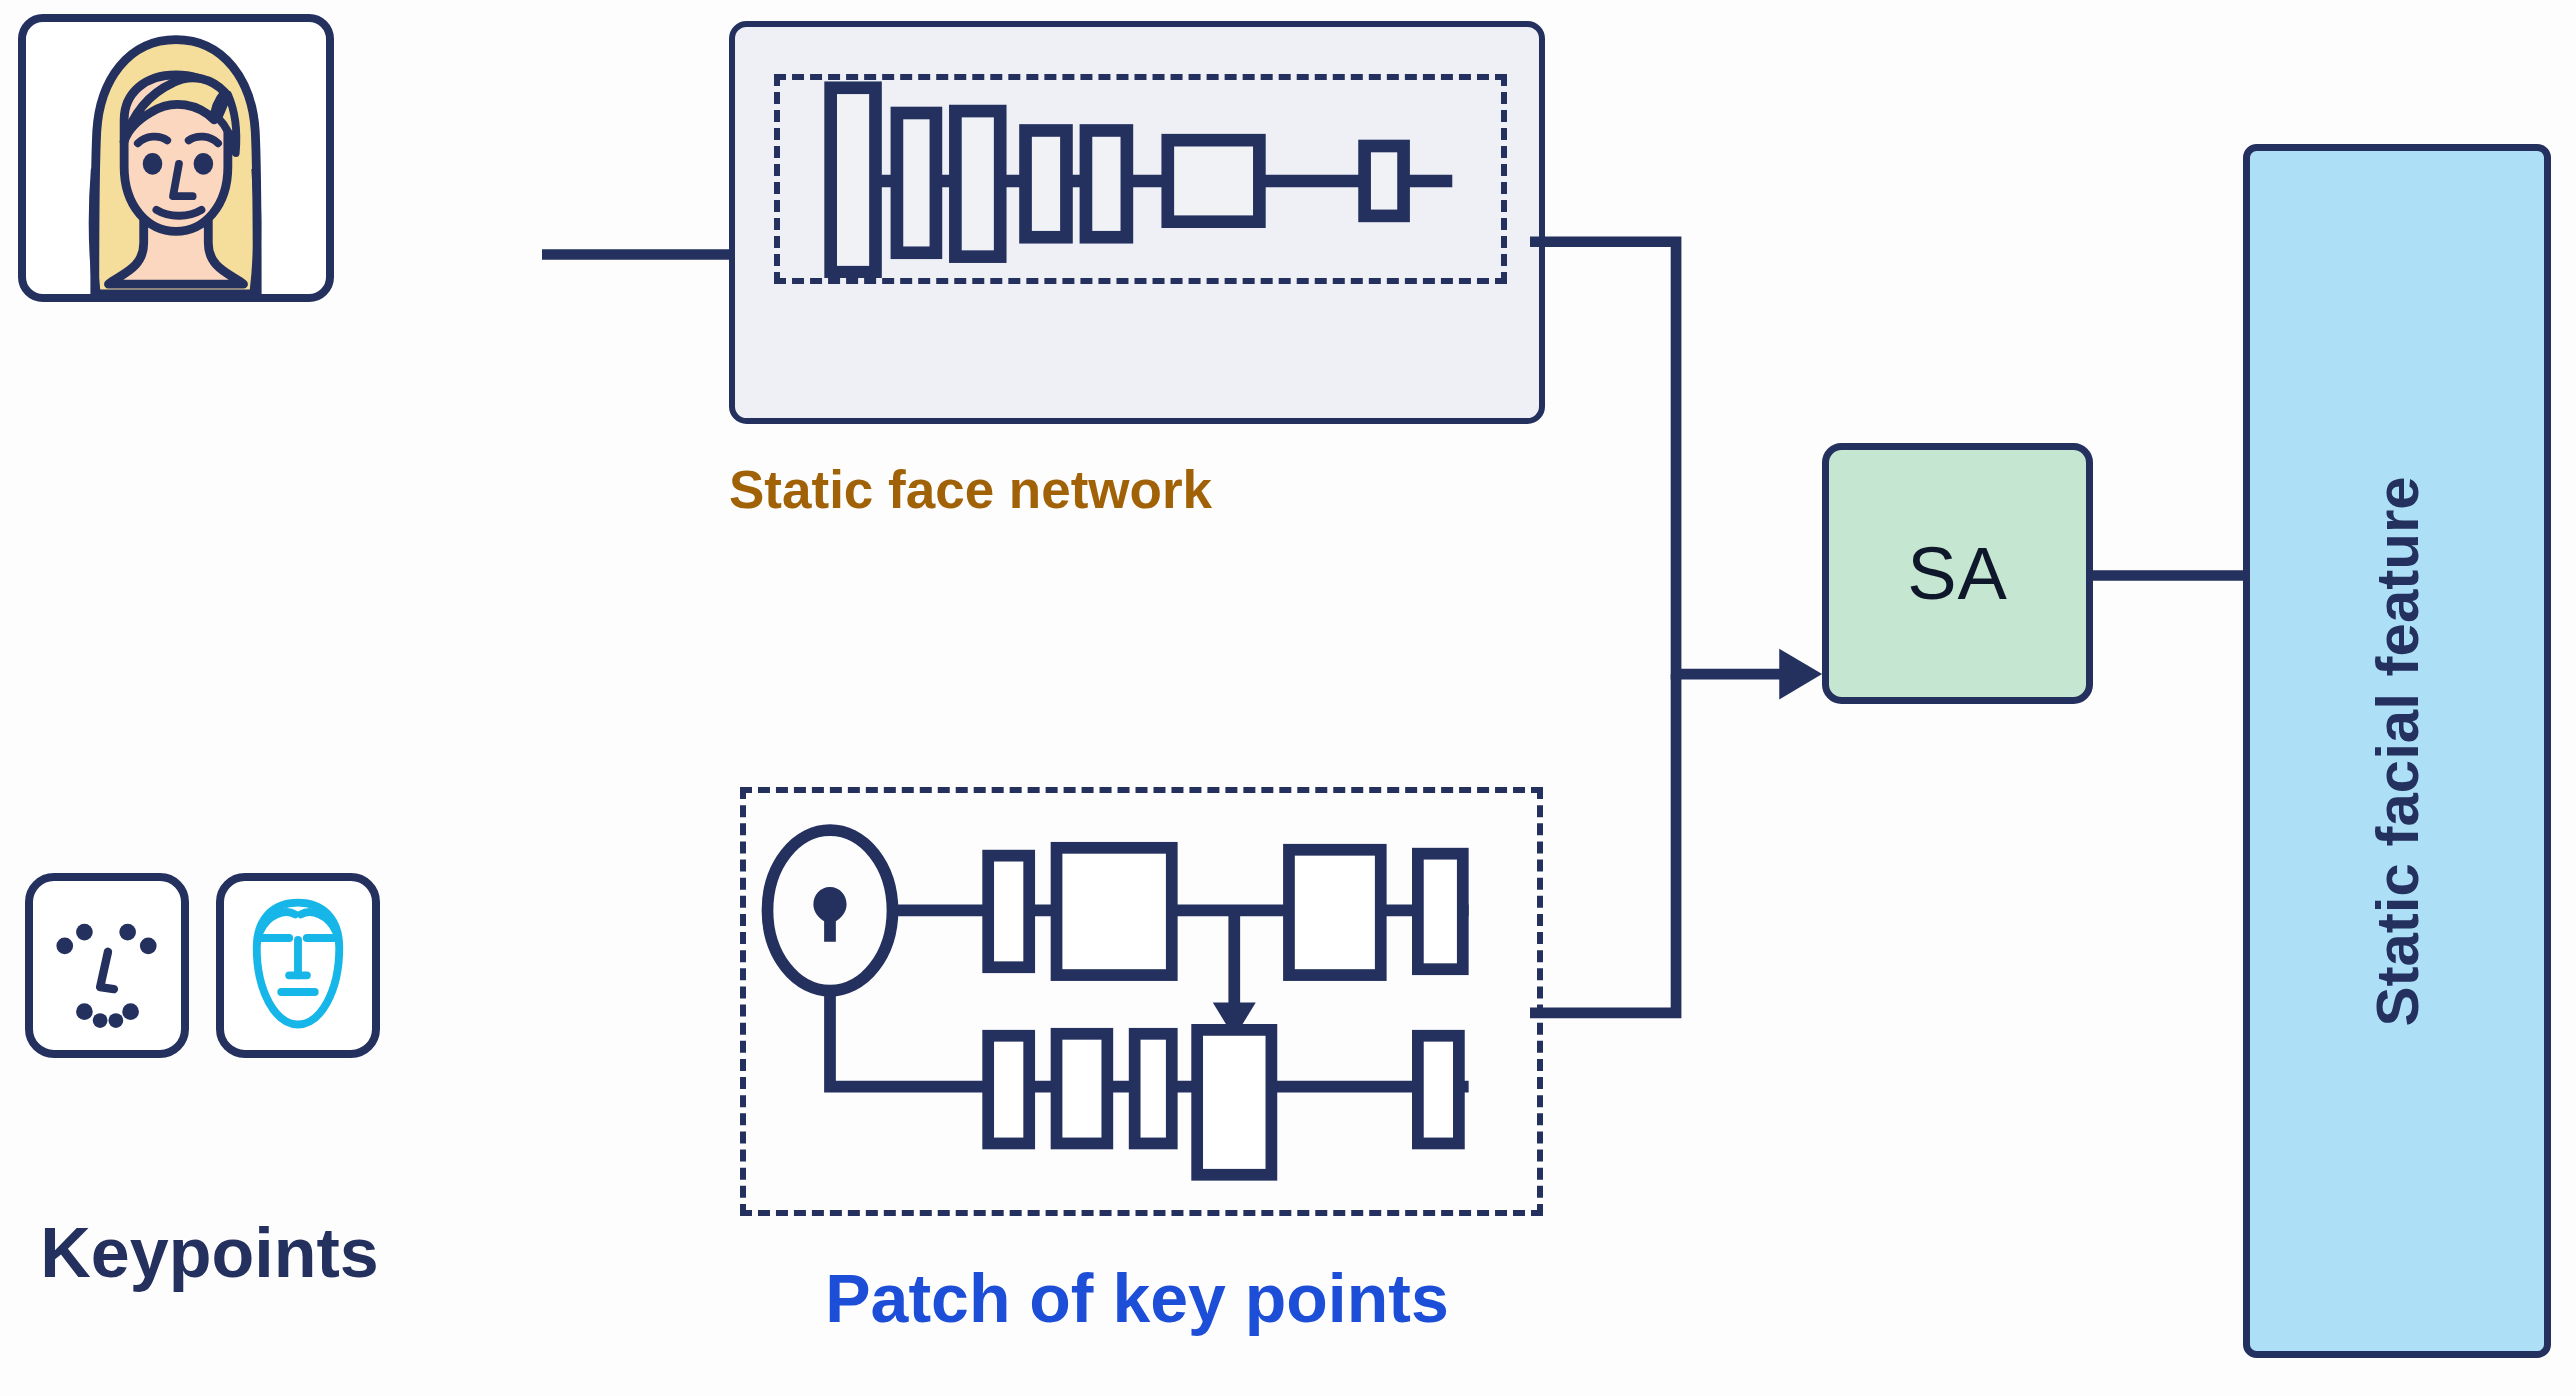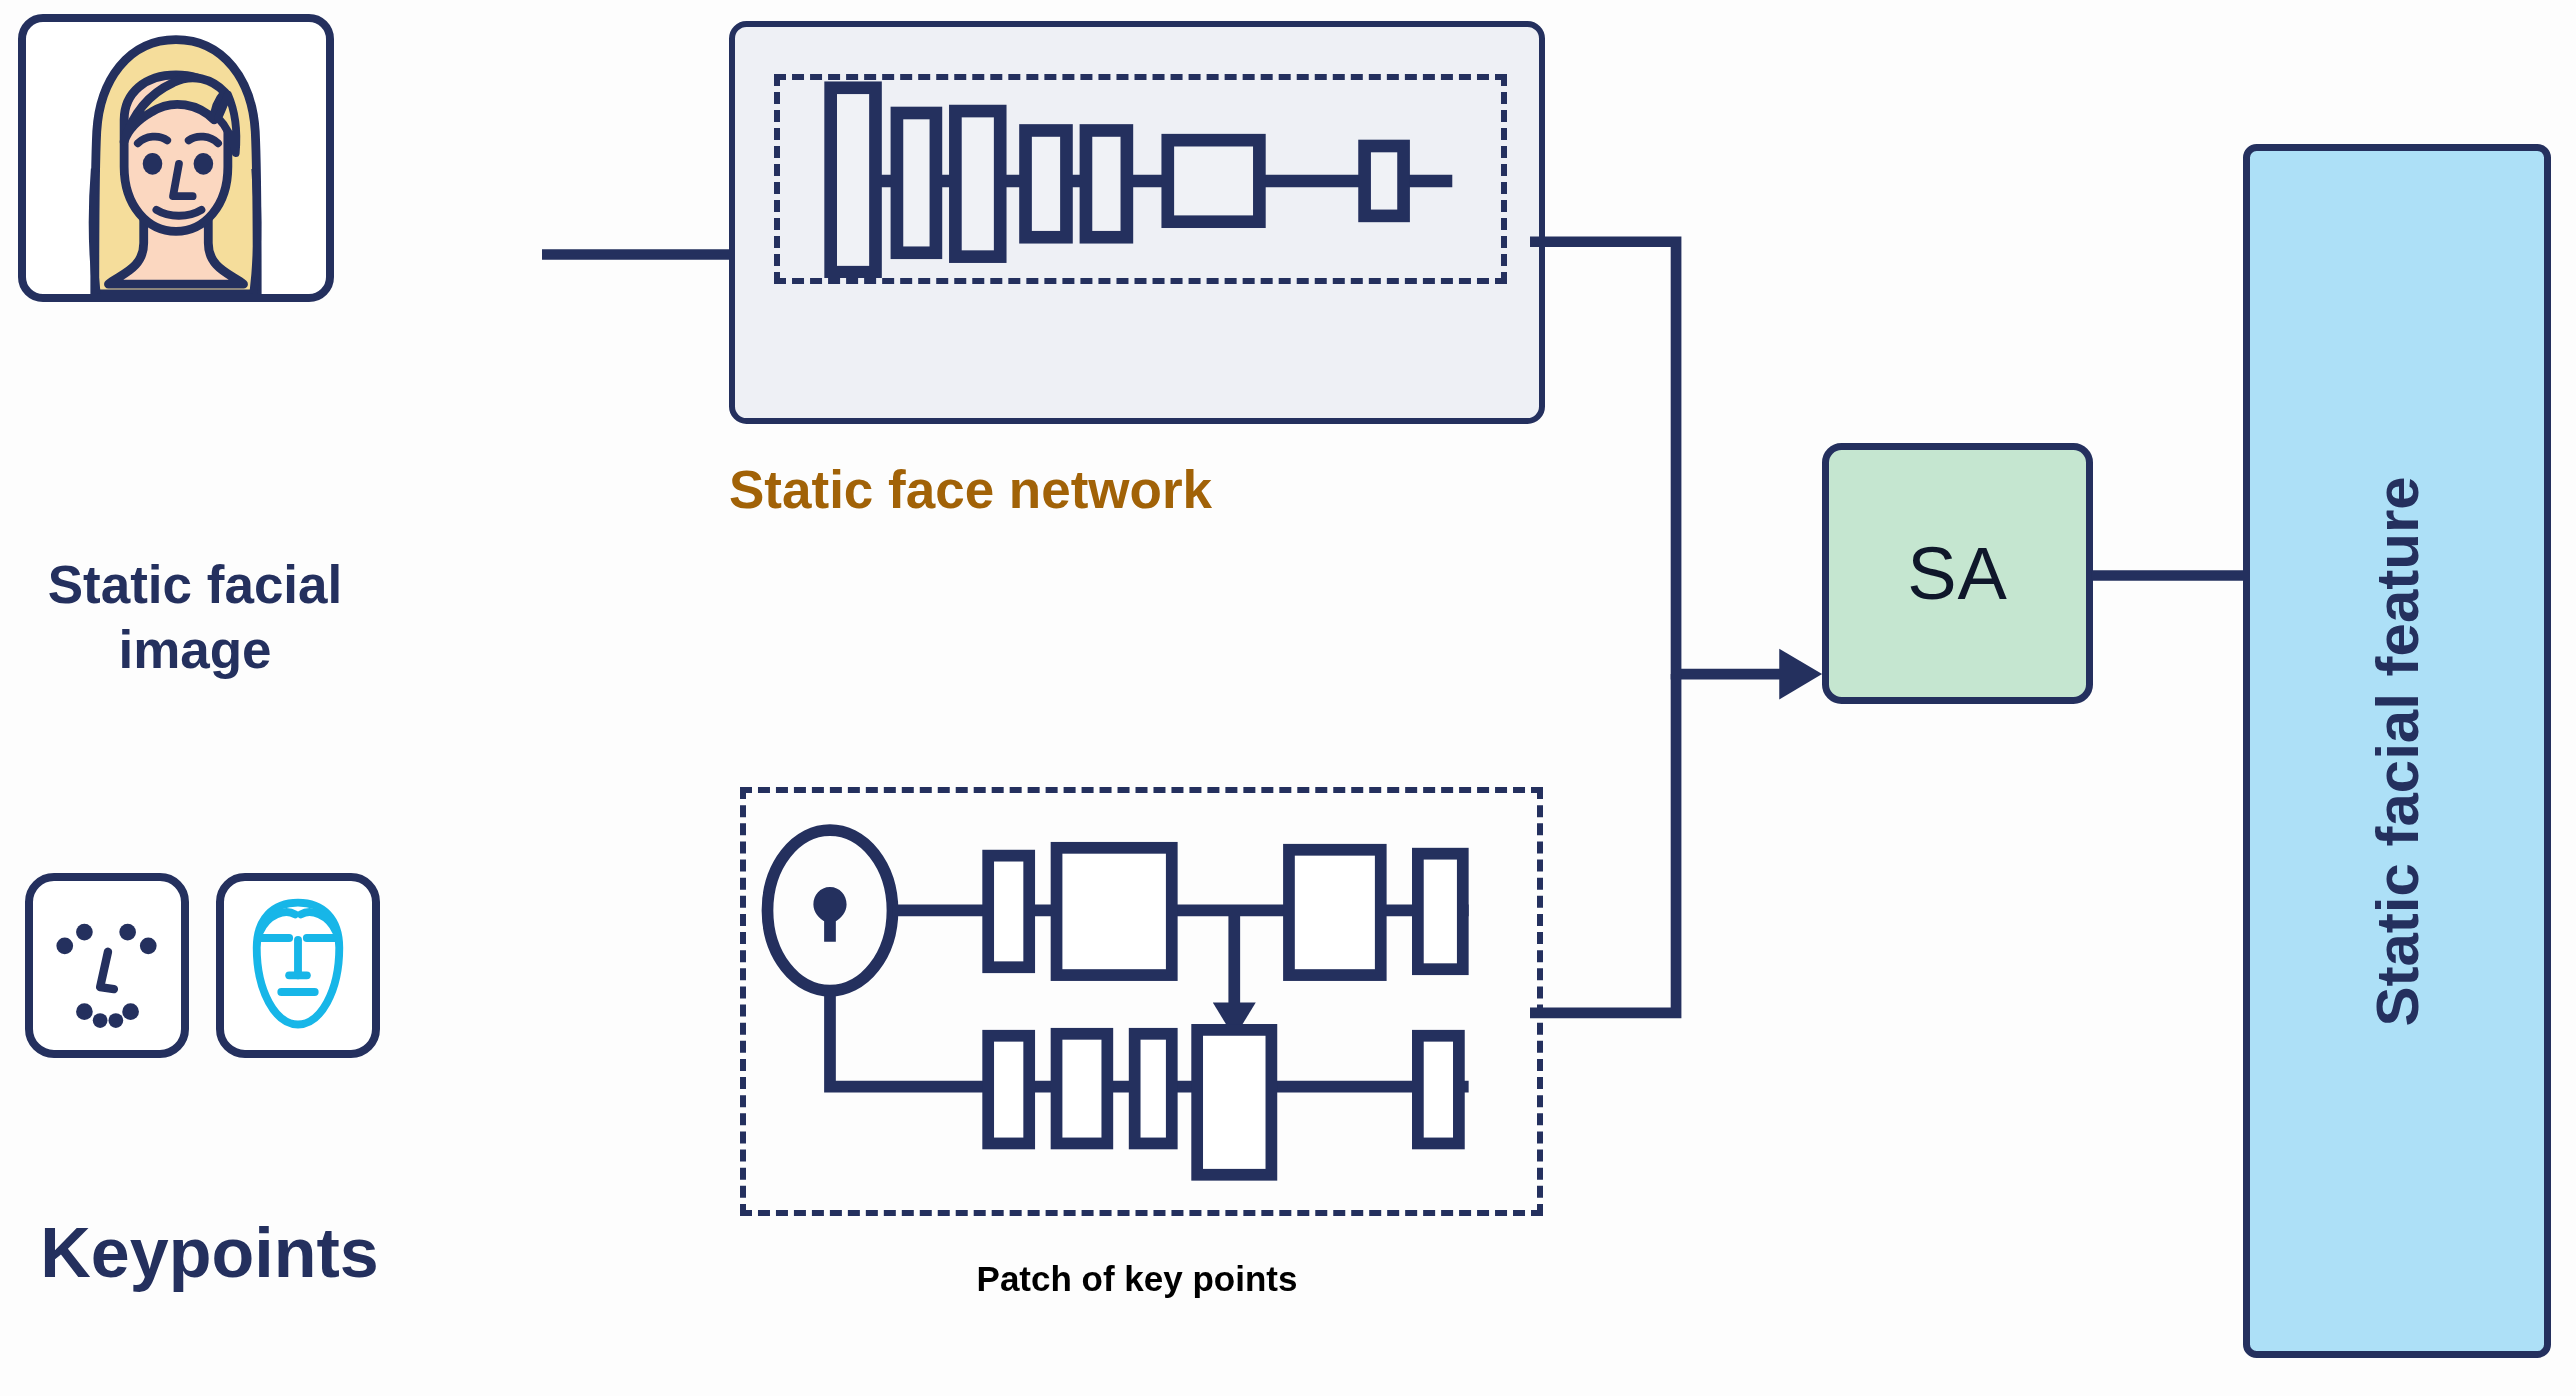--- a/index.html
+++ b/index.html
@@ -100,23 +100,23 @@
     width: 803px; height: 429px;
     border: 6.8px dashed #24305e;
     box-sizing: border-box;
   }
   #patch-svg { left: 0; top: 0; width: 100%; height: 100%; }
 
   #patch-of-key-points-label {
     left: 729px; top: 1259px;
     width: 816px;
     text-align: center;
-    font-size: 35px;
-    font-weight: bold;
-    color: #000000;
+    font-size: 68px;
+    font-weight: bold;
+    color: #1d4ed8;
   }
 
   
   #merge-connector { left: 1530px; top: 224px; width: 370px; height: 906px; }
 
   #sa-block {
     left: 1822px; top: 443px;
     width: 271px; height: 261px;
     border: 7.8px solid #24305e;
     border-radius: 19.5px;
@@ -181,21 +181,20 @@
       <path d="M156 145 L150 178 L170 178" fill="none" stroke="#24305e" stroke-width="8" stroke-linecap="round" stroke-linejoin="round"></path>
 
       <path d="M136 196 C146 204 164 204 176 196" fill="#f9a08a" stroke="none"></path>
       <path d="M133 192 C146 200 166 200 179 192" fill="none" stroke="#24305e" stroke-width="8" stroke-linecap="round"></path>
 
       <path d="M70 150 C66 200 68 244 72 278" fill="none" stroke="#24305e" stroke-width="8"></path>
       <path d="M234 150 C238 200 236 244 232 278" fill="none" stroke="#24305e" stroke-width="8"></path>
     </svg>
   </div>
 
-  <div class="abs" id="static-facial-image-label">Static facial image</div>
 
   <div class="abs kp-card" id="kp-card-dots">
     <svg viewBox="0 0 150 172">
       <circle cx="32" cy="66" r="8.5" fill="#24305e"></circle>
       <circle cx="52" cy="52" r="8.5" fill="#24305e"></circle>
       <circle cx="96" cy="52" r="8.5" fill="#24305e"></circle>
       <circle cx="117" cy="66" r="8.5" fill="#24305e"></circle>
       <path d="M76 72 L68 108 L82 110" fill="none" stroke="#24305e" stroke-width="8.5" stroke-linecap="round" stroke-linejoin="round"></path>
       <circle cx="52" cy="133" r="8.5" fill="#24305e"></circle>
       <circle cx="68" cy="142" r="7.5" fill="#24305e"></circle>

